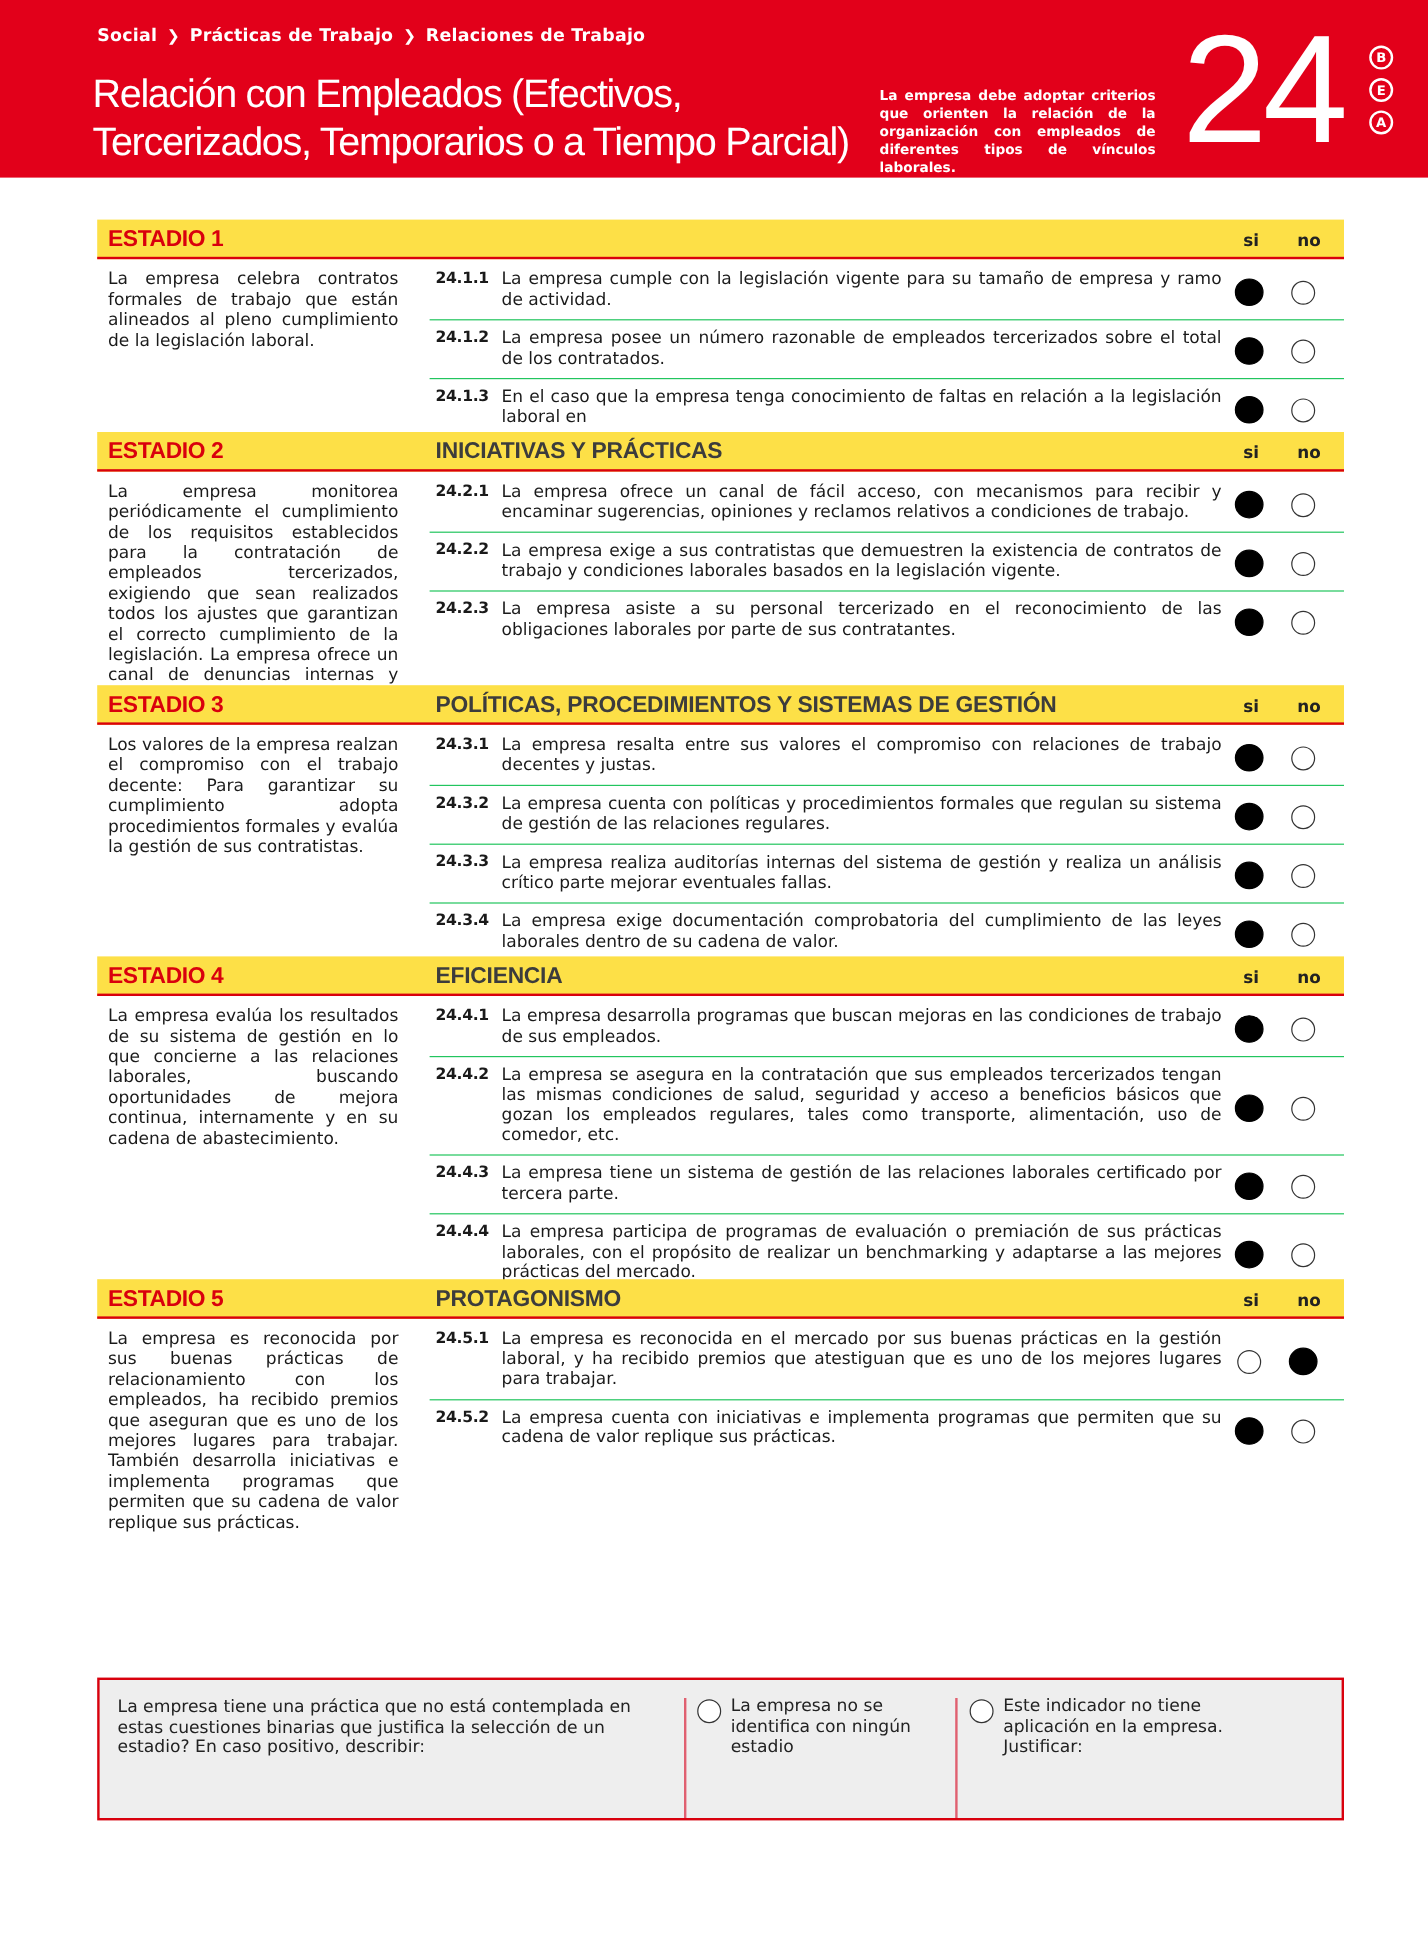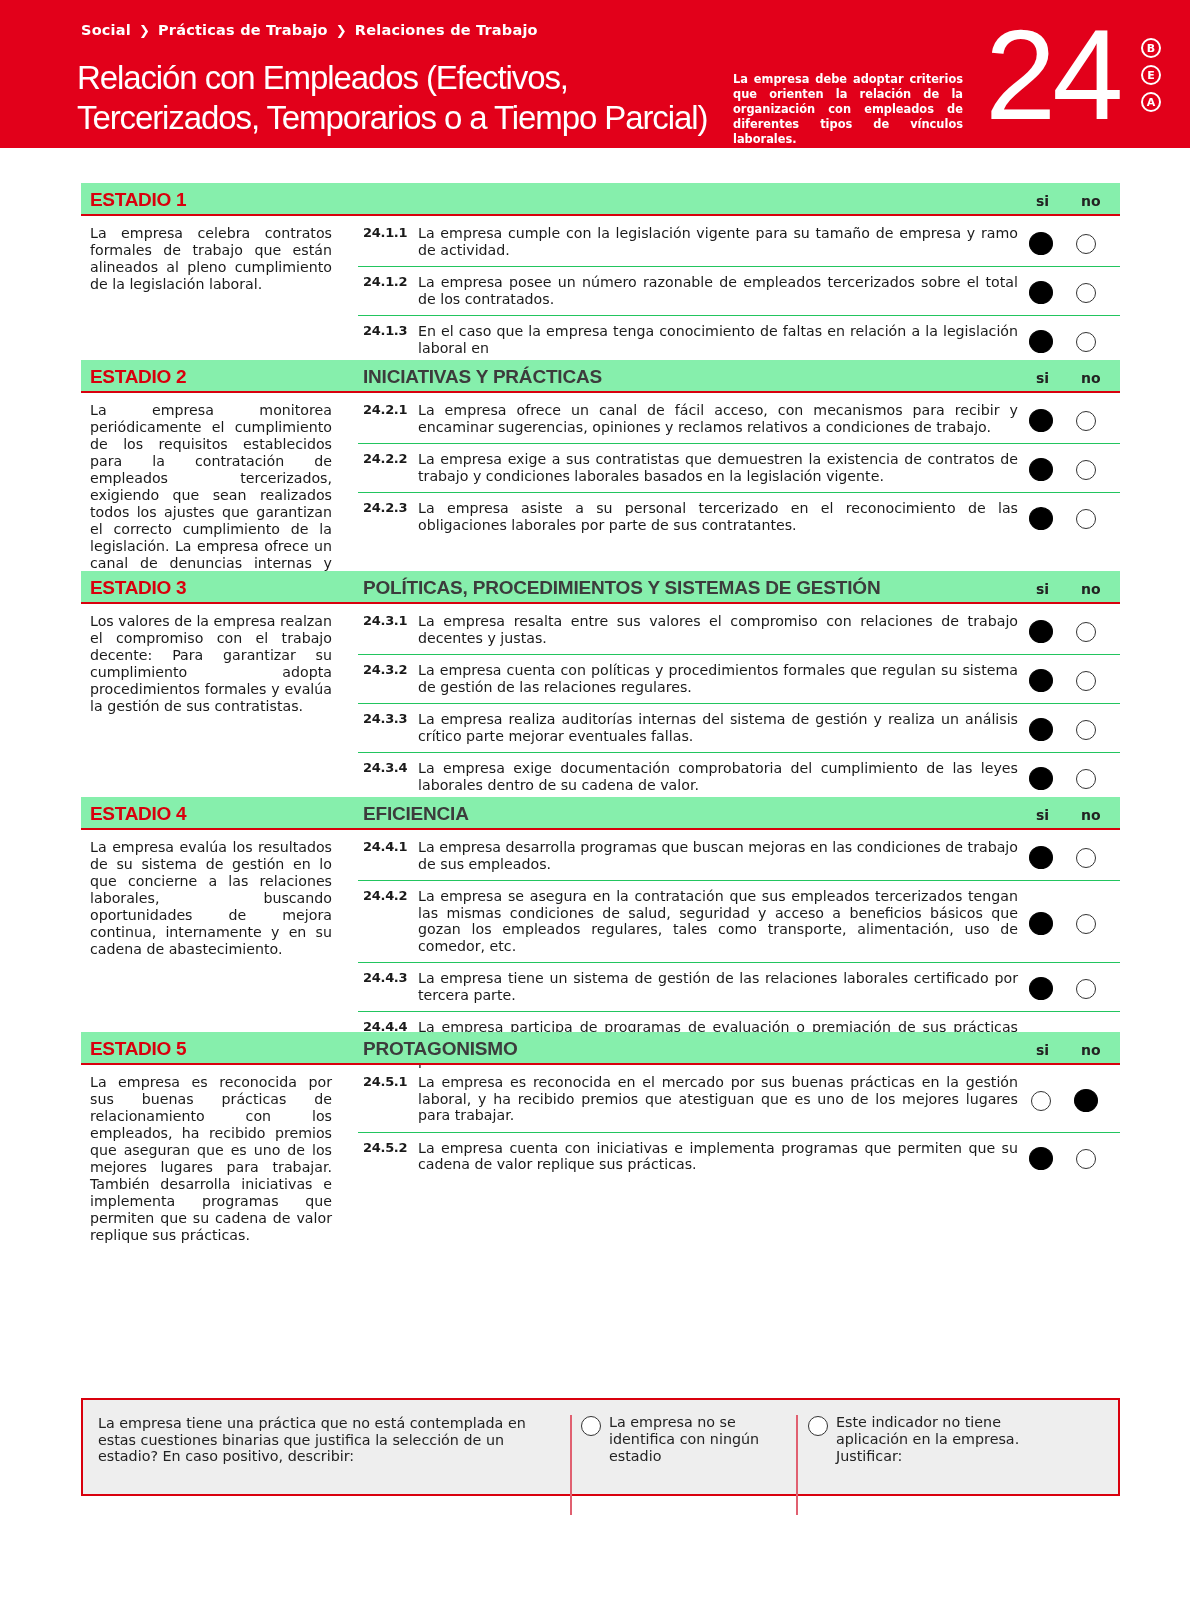--- a/index.html
+++ b/index.html
@@ -9,39 +9,39 @@
   .header { position: absolute; left: 0; top: 0; width: 1190px; height: 148px; background: #e2001a; color: #fff; }
   .breadcrumb { position: absolute; left: 81px; top: 22px; font-size: 14.5px; font-weight: bold; letter-spacing: 0.2px; display: flex; align-items: center; }
   .breadcrumb .sep { margin: 0 8px; font-size: 13px; }
   .title { position: absolute; left: 77px; top: 58px; font-family: "Liberation Sans", sans-serif; font-size: 33px; line-height: 40px; letter-spacing: -1.1px; }
   .intro { position: absolute; left: 733px; top: 72px; width: 230px; font-size: 11.4px; line-height: 15px; font-weight: bold; text-align: justify; }
   .bignum { position: absolute; left: 985px; top: 10px; font-family: "Liberation Sans", sans-serif; font-size: 128px; line-height: 130px; letter-spacing: -4px; }
   .badges { position: absolute; left: 1141px; top: 38px; display: flex; flex-direction: column; gap: 7px; }
   .badge { width: 20px; height: 20px; border: 2px solid #fff; border-radius: 50%; font-size: 11px; font-weight: bold; display: flex; align-items: center; justify-content: center; }
 
   .stage { position: absolute; left: 81px; width: 1039px; }
-  .stage-head { height: 33px; background: #86efac; border-bottom: 2px solid #d9000d; position: relative; }
+  .stage-head { height: 33px; background: #fde047; border-bottom: 2px solid #d9000d; position: relative; }
   .stage-name { position: absolute; left: 9px; top: 6px; font-family: "Liberation Sans", sans-serif; font-weight: bold; font-size: 19px; color: #d9000d; letter-spacing: -0.3px; }
   .stage-cat { position: absolute; left: 282px; top: 6px; font-family: "Liberation Sans", sans-serif; font-weight: bold; font-size: 19px; color: #3c3c3c; letter-spacing: -0.2px; }
   .col-si { position: absolute; left: 955px; top: 10px; font-size: 14px; font-weight: bold; color: #222; }
   .col-no { position: absolute; left: 1000px; top: 10px; font-size: 14px; font-weight: bold; color: #222; }
   .stage-desc { position: absolute; left: 9px; top: 42px; width: 242px; font-size: 14.2px; line-height: 17px; text-align: justify; color: #1a1a1a; }
   .items { position: absolute; left: 277px; top: 35px; width: 762px; }
   .item { position: relative; border-bottom: 1px solid #22c55e; padding: 7px 0 8px 0; }
   .item:last-child { border-bottom: none; }
   .item-num { position: absolute; left: 5px; top: 7px; font-size: 13px; font-weight: bold; letter-spacing: -0.3px; }
   .item-text { margin-left: 60px; width: 600px; font-size: 14.2px; line-height: 16.5px; text-align: justify; }
   .radio { position: absolute; width: 20px; height: 20px; border: 1.3px solid #333; border-radius: 50%; background: #fff; top: 50%; margin-top: -8px; }
   .radio.si { left: 673px; }
   .radio.no { left: 718px; }
   .radio.filled { background: #000; border-color: #000; width: 24px; height: 23px; margin-top: -10px; }
   .radio.si.filled { left: 671px; }
   .radio.no.filled { left: 716px; }
 
-  .footer { position: absolute; left: 81px; top: 1398px; width: 1039px; height: 98px; background: #eeeeee; border: 2px solid #d9000d; }
+  .footer { position: absolute; left: 81px; top: 1398px; width: 1039px; height: 119px; background: #eeeeee; border: 2px solid #d9000d; }
   .foot-q { position: absolute; left: 15px; top: 15px; width: 460px; font-size: 14.3px; line-height: 16.5px; color: #222; }
   .foot-div { position: absolute; top: 15px; width: 2px; height: 100px; background: #e06070; }
   .foot-opt { position: absolute; top: 14px; display: flex; align-items: flex-start; }
   .foot-opt .radio { position: static; margin: 2px 8px 0 0; width: 20px; height: 20px; }
   .foot-opt span { font-size: 14.3px; line-height: 17px; color: #222; }
 </style>
 </head>
 <body>
 
 <div class="header">
@@ -186,21 +186,21 @@
           <div class="radio no"></div>
         </div>
         <div class="item">
           <span class="item-num">24.4.4</span>
           <div class="item-text">La empresa participa de programas de evaluación o premiación de sus prácticas laborales, con el propósito de realizar un  benchmarking y adaptarse a las mejores prácticas del mercado.</div>
           <div class="radio si filled"></div>
           <div class="radio no"></div>
         </div>
       </div>
     </div>
-    <div class="stage" style="top: 1032px; height: 200px;">
+    <div class="stage" style="top: 1066px; height: 200px;">
       <div class="stage-head">
         <span class="stage-name">ESTADIO 5</span>
         <span class="stage-cat">PROTAGONISMO</span>
         <span class="col-si">si</span>
         <span class="col-no">no</span>
       </div>
       <div class="stage-desc">La empresa es reconocida por sus buenas prácticas de relacionamiento con los empleados, ha recibido premios que aseguran que es uno de los mejores lugares para trabajar. También desarrolla iniciativas e implementa programas que permiten que su cadena de valor replique sus prácticas.</div>
       <div class="items">
         <div class="item">
           <span class="item-num">24.5.1</span>

